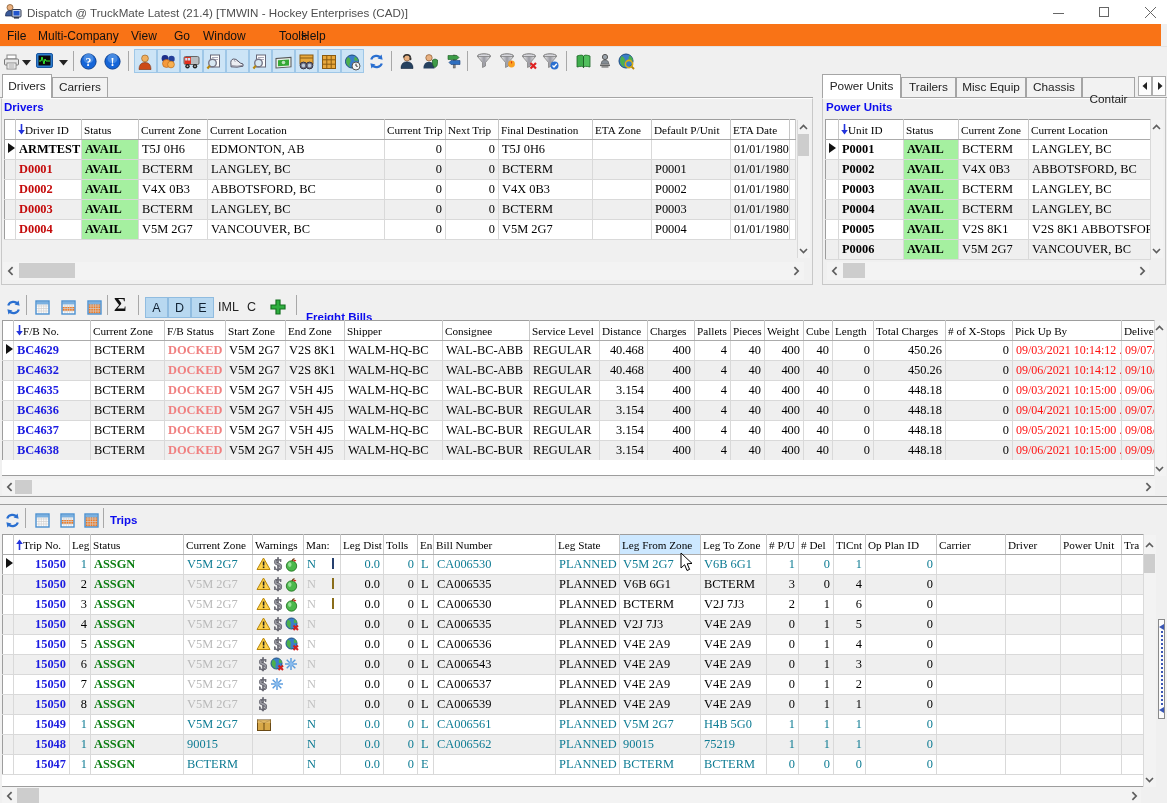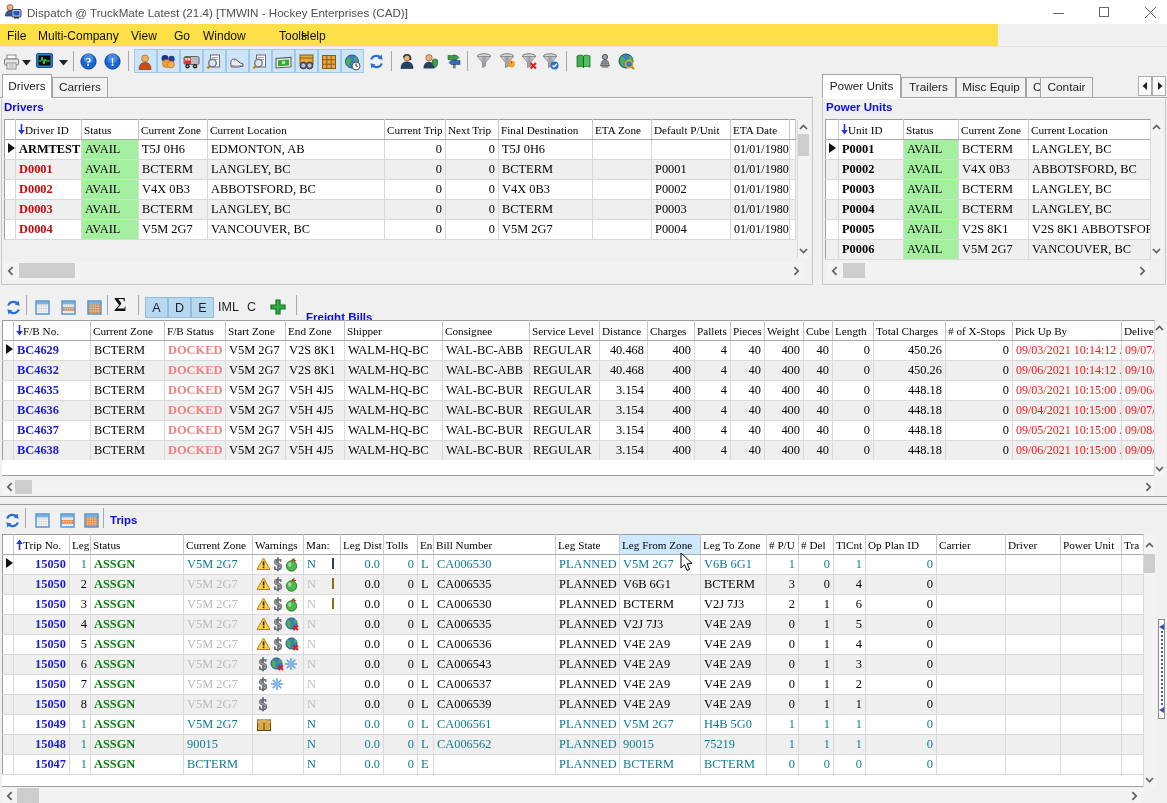--- a/index.html
+++ b/index.html
@@ -1,32 +1,32 @@
 <!DOCTYPE html>
 <html><head><meta charset="utf-8"><style>
 *{margin:0;padding:0;box-sizing:border-box;}
 div.abs > svg{display:block;}
 html,body{width:1167px;height:803px;overflow:hidden;}
 body{font-family:"Liberation Sans",sans-serif;background:#f0f0f0;position:relative;}
 .abs{position:absolute;}
 .titlebar{left:0;top:0;width:1167px;height:24px;background:#fff;}
 .title-txt{left:27px;top:6px;font-size:11.6px;color:#4e4e4e;}
-.menubar{left:0;top:24px;width:998px;height:22px;background:#fde047;}
+.menubar{left:0;top:24px;width:1161px;height:22px;background:#f97316;}
 .menubar span{position:absolute;top:5px;font-size:12px;color:#111;}
 .toolbar{left:0;top:46px;width:1167px;height:29px;background:#f0f0f0;border-top:1px solid #e3e3e3;}
 .tsep{position:absolute;top:4px;width:1px;height:20px;background:#a8a8a8;}
 .hcell{position:absolute;top:2px;width:23px;height:24px;background:#cce4f6;border:1px solid #9fc7e7;}
 
 table.grid{border-collapse:collapse;table-layout:fixed;background:#fff;font-family:"Liberation Serif",serif;font-size:12.4px;border:1px solid #9d9d9d;}
 table.grid td{border-right:1px solid #d9d9d9;border-bottom:1px solid #d9d9d9;height:20px;padding:0 3px 0 3px;overflow:hidden;white-space:nowrap;vertical-align:middle;}
 table.grid tr.hd td{border-bottom:1px solid #ababab;border-right:1px solid #c7c7c7;background:#fff;color:#000;font-size:11.2px;padding:0 2px;}
 tr.alt td{background:#efefef;}
 td.r{text-align:right;}
 .bluelab{font-size:11.5px;font-weight:bold;color:#0b0bee;}
-table.grid td.avail{background:#a5f0a0 !important;font-weight:normal;margin-top:8px;}
+table.grid td.avail{background:#a5f0a0 !important;font-weight:bold;margin-top:8px;}
 .sorted{background:#efefef;}
 .blue{color:#1a1ae0;font-weight:bold;}
 .teal{color:#0d7b93;}
 .gray{color:#b9b9b9;}
 .green{color:#0b7d12;font-weight:bold;}
 .docked{color:#f08080;font-weight:bold;}
 .reddate{color:#ff1111;}
 
 .sbar{position:absolute;background:#f3f3f3;}
 .sthumb{position:absolute;background:#cdcdcd;}
@@ -321,21 +321,21 @@
 <div class="abs" style="left:0px;top:97px;width:813px;height:1px;background:#a5a5a5;"></div>
 <div class="abs tab" style="left:52px;top:77px;width:56px;height:20px;padding-top:2px;border-bottom:none;">Carriers</div>
 <div class="abs tab active" style="left:2px;top:74px;width:50px;height:24px;padding-top:4px;">Drivers</div>
 <div class="abs" style="left:3px;top:97px;width:48px;height:2px;background:#fff;"></div>
 <div class="abs bluelab" style="left:4px;top:101px;">Drivers</div>
 <div class="abs panel" style="left:822px;top:98px;width:344px;height:187px;"></div>
 <div class="abs" style="left:822px;top:97px;width:345px;height:1px;background:#a5a5a5;"></div>
 <div class="abs tab" style="left:901px;top:77px;width:55px;height:20px;padding-top:2px;border-bottom:none;">Trailers</div>
 <div class="abs tab" style="left:956px;top:77px;width:70px;height:20px;padding-top:2px;border-bottom:none;">Misc Equip</div>
 <div class="abs tab" style="left:1026px;top:77px;width:56px;height:20px;padding-top:2px;border-bottom:none;">Chassis</div>
-<div class="abs tab" style="left:1040px;top:77px;width:53px;height:20px;padding-top:2px;border-bottom:none;">Contair</div>
+<div class="abs tab" style="left:1082px;top:77px;width:53px;height:20px;padding-top:14px;border-bottom:none;">Contair</div>
 <div class="abs tab active" style="left:822px;top:74px;width:79px;height:24px;padding-top:4px;">Power Units</div>
 <div class="abs" style="left:823px;top:97px;width:77px;height:2px;background:#fff;"></div>
 <div class="abs" style="left:1138px;top:76px;width:14px;height:20px;border:1px solid #adadad;background:#fdfdfd;"></div>
 <div class="abs" style="left:1152px;top:76px;width:14px;height:20px;border:1px solid #adadad;background:#fdfdfd;"></div>
 <svg class="abs" style="left:1141px;top:81px" width="8" height="10" viewBox="0 0 8 10">
     <polygon points="6,1 6,9 1.5,5" fill="#222"></polygon>
   </svg>
 <svg class="abs" style="left:1156px;top:81px" width="8" height="10" viewBox="0 0 8 10">
     <polygon points="2,1 2,9 6.5,5" fill="#222"></polygon>
   </svg>

